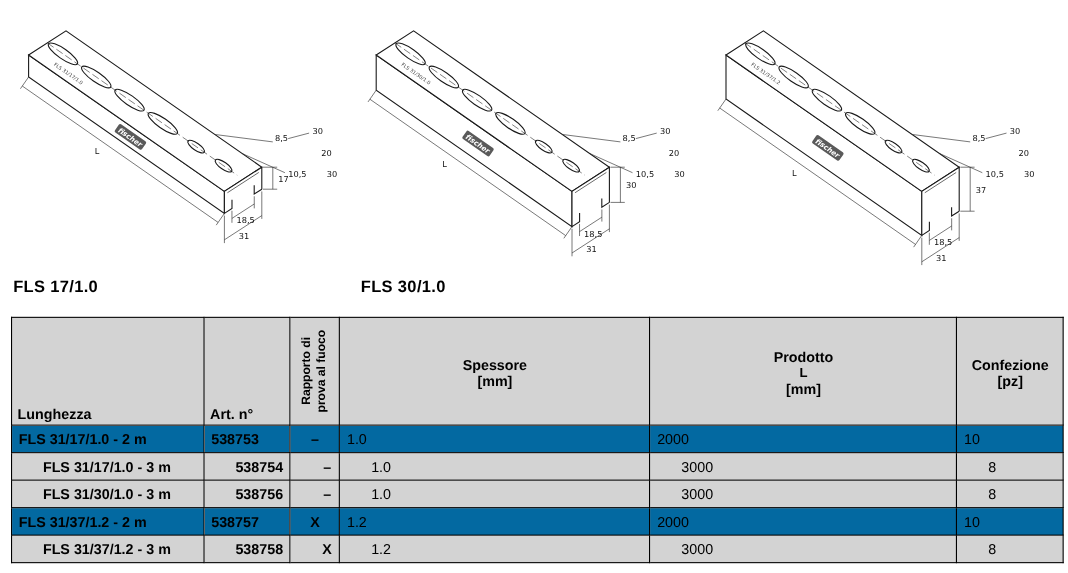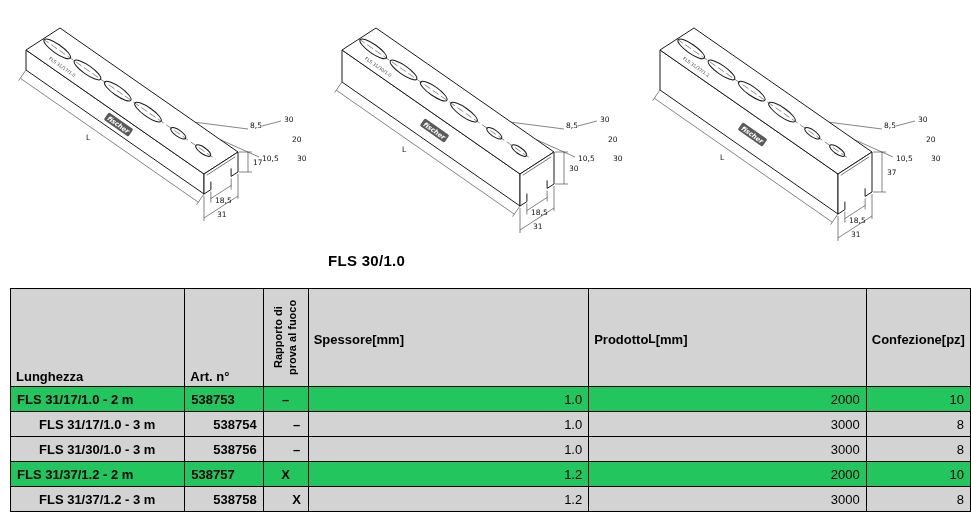--- a/index.html
+++ b/index.html
@@ -17,27 +17,27 @@
 
   
   .spec-table{position:absolute;left:10px;top:288px;border-collapse:collapse;table-layout:fixed;
               font-size:13px;color:#000;}
   .spec-table th,.spec-table td{border:1px solid #000;overflow:hidden;}
   .spec-table thead th{background:#d3d3d3;height:93px;padding:2px 5px;font-weight:bold;vertical-align:bottom;}
   th.h-left{text-align:left;padding-bottom:4px;}
   th.h-fire{vertical-align:middle;text-align:center;padding:2px 1px;}
   .rot{display:inline-block;writing-mode:vertical-rl;transform:rotate(180deg);
        font-size:11px;font-weight:bold;line-height:1.25;max-height:88px;text-align:center;white-space:normal;}
-  .hcol{display:flex;flex-direction:row;justify-content:flex-start;align-items:center;height:90px;}
+  .hcol{display:flex;flex-direction:column;justify-content:center;align-items:center;height:90px;}
   .hcol .mid{font-size:12px;}
-  .spec-table tbody td{height:22px;padding:1px 6px;background:#22c55e;vertical-align:middle;}
+  .spec-table tbody td{height:22px;padding:1px 6px;background:#0369a1;vertical-align:middle;}
   .spec-table tbody tr.shaded td{background:#d3d3d3;padding-left:28px;}
   td.c-prod,td.c-art{font-weight:bold;text-align:left;}
   td.c-fire{font-weight:bold;text-align:center;}
-  td.c-center{text-align:right;}
+  td.c-center{text-align:left;}
 </style>
 </head>
 <body>
 
 <div class="page">
 
   <div class="fig-block" id="fig-block-0">
     <svg id="fig-svg-0" viewBox="0 0 315 242">
         <g stroke="#1a1a1a" stroke-width="1" fill="none">
           <polygon points="20.0,46.0 198.0,170.0 198.0,190.0 20.0,66.0" fill="#fff"></polygon>
@@ -80,20 +80,21 @@
           <text x="278.0" y="118.0">30</text>
           <text x="286.0" y="138.0">20</text>
           <text x="256.0" y="157.0">10,5</text>
           <text x="291.0" y="157.0">30</text>
           <text x="247.0" y="161.0">17</text>
           <text x="209.0" y="199.0">18,5</text>
           <text x="211.0" y="213.0">31</text>
           <text x="82.2" y="136.1" text-anchor="middle">L</text>
         </g>
       </svg>
+    <div class="fig-caption">FLS 17/1.0</div>
   </div>
   <div class="fig-block" id="fig-block-1">
     <svg id="fig-svg-1" viewBox="0 0 315 242">
         <g stroke="#1a1a1a" stroke-width="1" fill="none">
           <polygon points="20.0,46.0 198.0,170.0 198.0,202.0 20.0,78.0" fill="#fff"></polygon>
           <polygon points="20.0,46.0 54.0,24.0 232.0,148.0 198.0,170.0" fill="#fff"></polygon>
           <polygon points="198.0,170.0 232.0,148.0 232.0,180.0 198.0,202.0" fill="#fff" stroke="none"></polygon>
           <path d="M198.0,202.0 L198.0,170.0 L232.0,148.0 L232.0,180.0 M198.0,202.0 L204.9,197.6 L204.9,189.6 M232.0,180.0 L225.1,184.4 L225.1,176.4"></path>
           <line x1="200.74193548387098" y1="171.2258064516129" x2="229.25806451612902" y2="152.7741935483871" stroke-width="0.6"></line>
           <ellipse cx="0" cy="0" rx="16" ry="4.5" transform="translate(51.24,44.92) rotate(34.9)"></ellipse>

